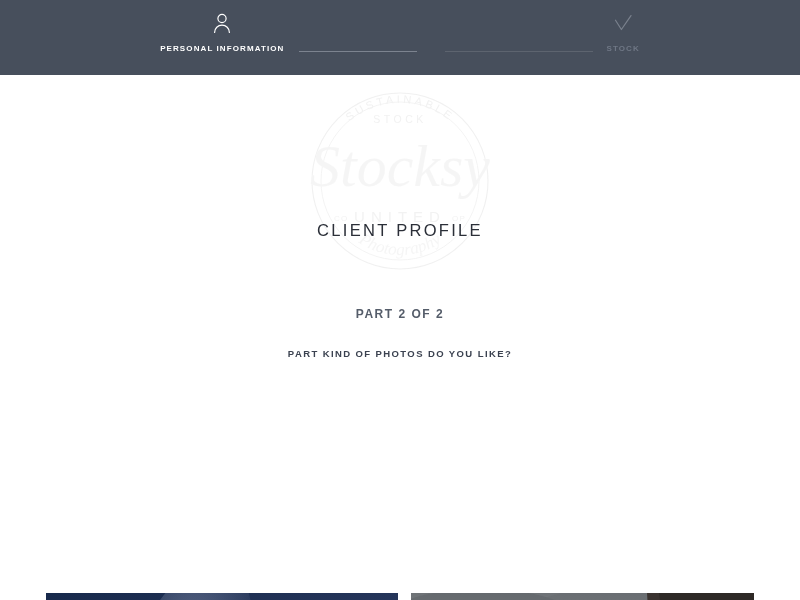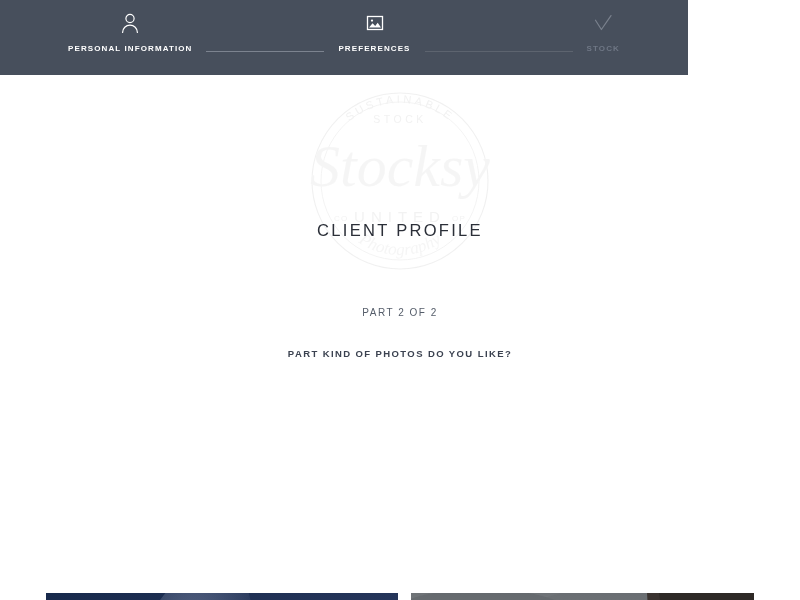--- a/index.html
+++ b/index.html
@@ -6,21 +6,21 @@
   html, body {
     width: 800px; height: 600px;
     overflow: hidden;
     background: #ffffff;
     font-family: "Liberation Sans", sans-serif;
   }
 
   
   .stepbar {
     position: relative;
-    width: 688px; height: 75px;
+    width: 800px; height: 75px;
     background: #474f5c;
   }
   .steps {
     position: absolute; inset: 0;
     display: flex;
     align-items: flex-start;
     justify-content: center;
   }
   .step {
     position: relative;
@@ -76,24 +76,24 @@
     font-size: 16.5px;
     letter-spacing: 2.3px;
     color: #2b2f38;
     font-weight: normal;
   }
   .partof {
     position: absolute;
     left: 0; right: 0;
     top: 232px;
     text-align: center;
-    font-size: 10px;
+    font-size: 12px;
     letter-spacing: 1.5px;
     color: #555d6a;
-    font-weight: normal;
+    font-weight: bold;
   }
   .question {
     position: absolute;
     left: 0; right: 0;
     top: 273px;
     text-align: center;
     font-size: 9.5px;
     letter-spacing: 1.4px;
     color: #3b4250;
     font-weight: bold;
@@ -125,30 +125,20 @@
         <svg width="22" height="22" viewBox="0 0 22 22">
           <circle cx="11" cy="6.5" r="4.1" fill="none" stroke="#ffffff" stroke-width="1.2"></circle>
           <path d="M3.6 20.5a7.4 7.4 0 0 1 14.8 0" fill="none" stroke="#ffffff" stroke-width="1.2" stroke-linecap="round"></path>
         </svg>
       </span>
       <span class="lbl">PERSONAL INFORMATION</span>
     </div>
 
     <div class="connector c1"></div>
 
-    <div class="step">
-      <span class="ico">
-        <svg width="22" height="22" viewBox="0 0 22 22">
-          <rect x="3.5" y="4.5" width="15" height="13" fill="none" stroke="#ffffff" stroke-width="1.3"></rect>
-          <circle cx="8" cy="8.6" r="1.15" fill="#ffffff"></circle>
-          <path d="M5 15.4l3.6-4.1 2.6 2.6 2.5-3.2 3.3 4.7z" fill="#ffffff"></path>
-        </svg>
-      </span>
-      <span class="lbl">PREFERENCES</span>
-    </div>
 
     <div class="connector c2"></div>
 
     <div class="step inactive">
       <span class="ico">
         <svg width="22" height="22" viewBox="0 0 22 22">
           <path d="M3.5 8.2L9.4 17.5L19 3.6" fill="none" stroke="#7a818d" stroke-width="1.2" stroke-linecap="round" stroke-linejoin="round"></path>
         </svg>
       </span>
       <span class="lbl">STOCK</span>

